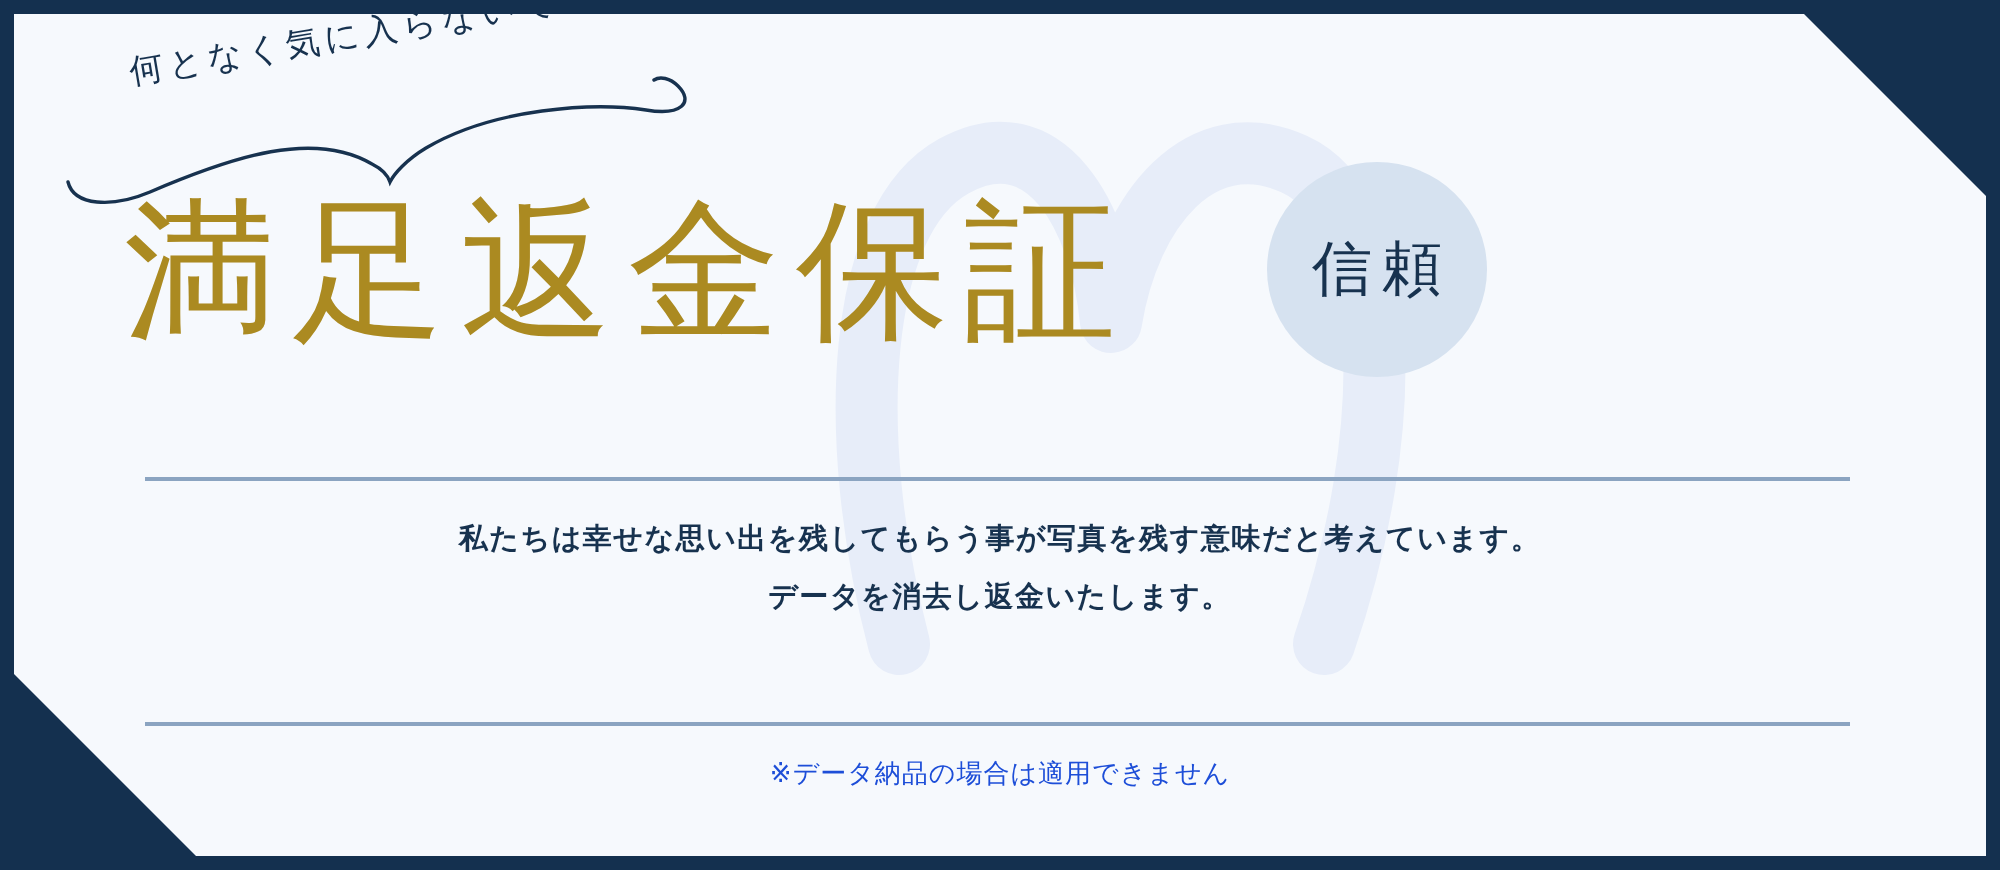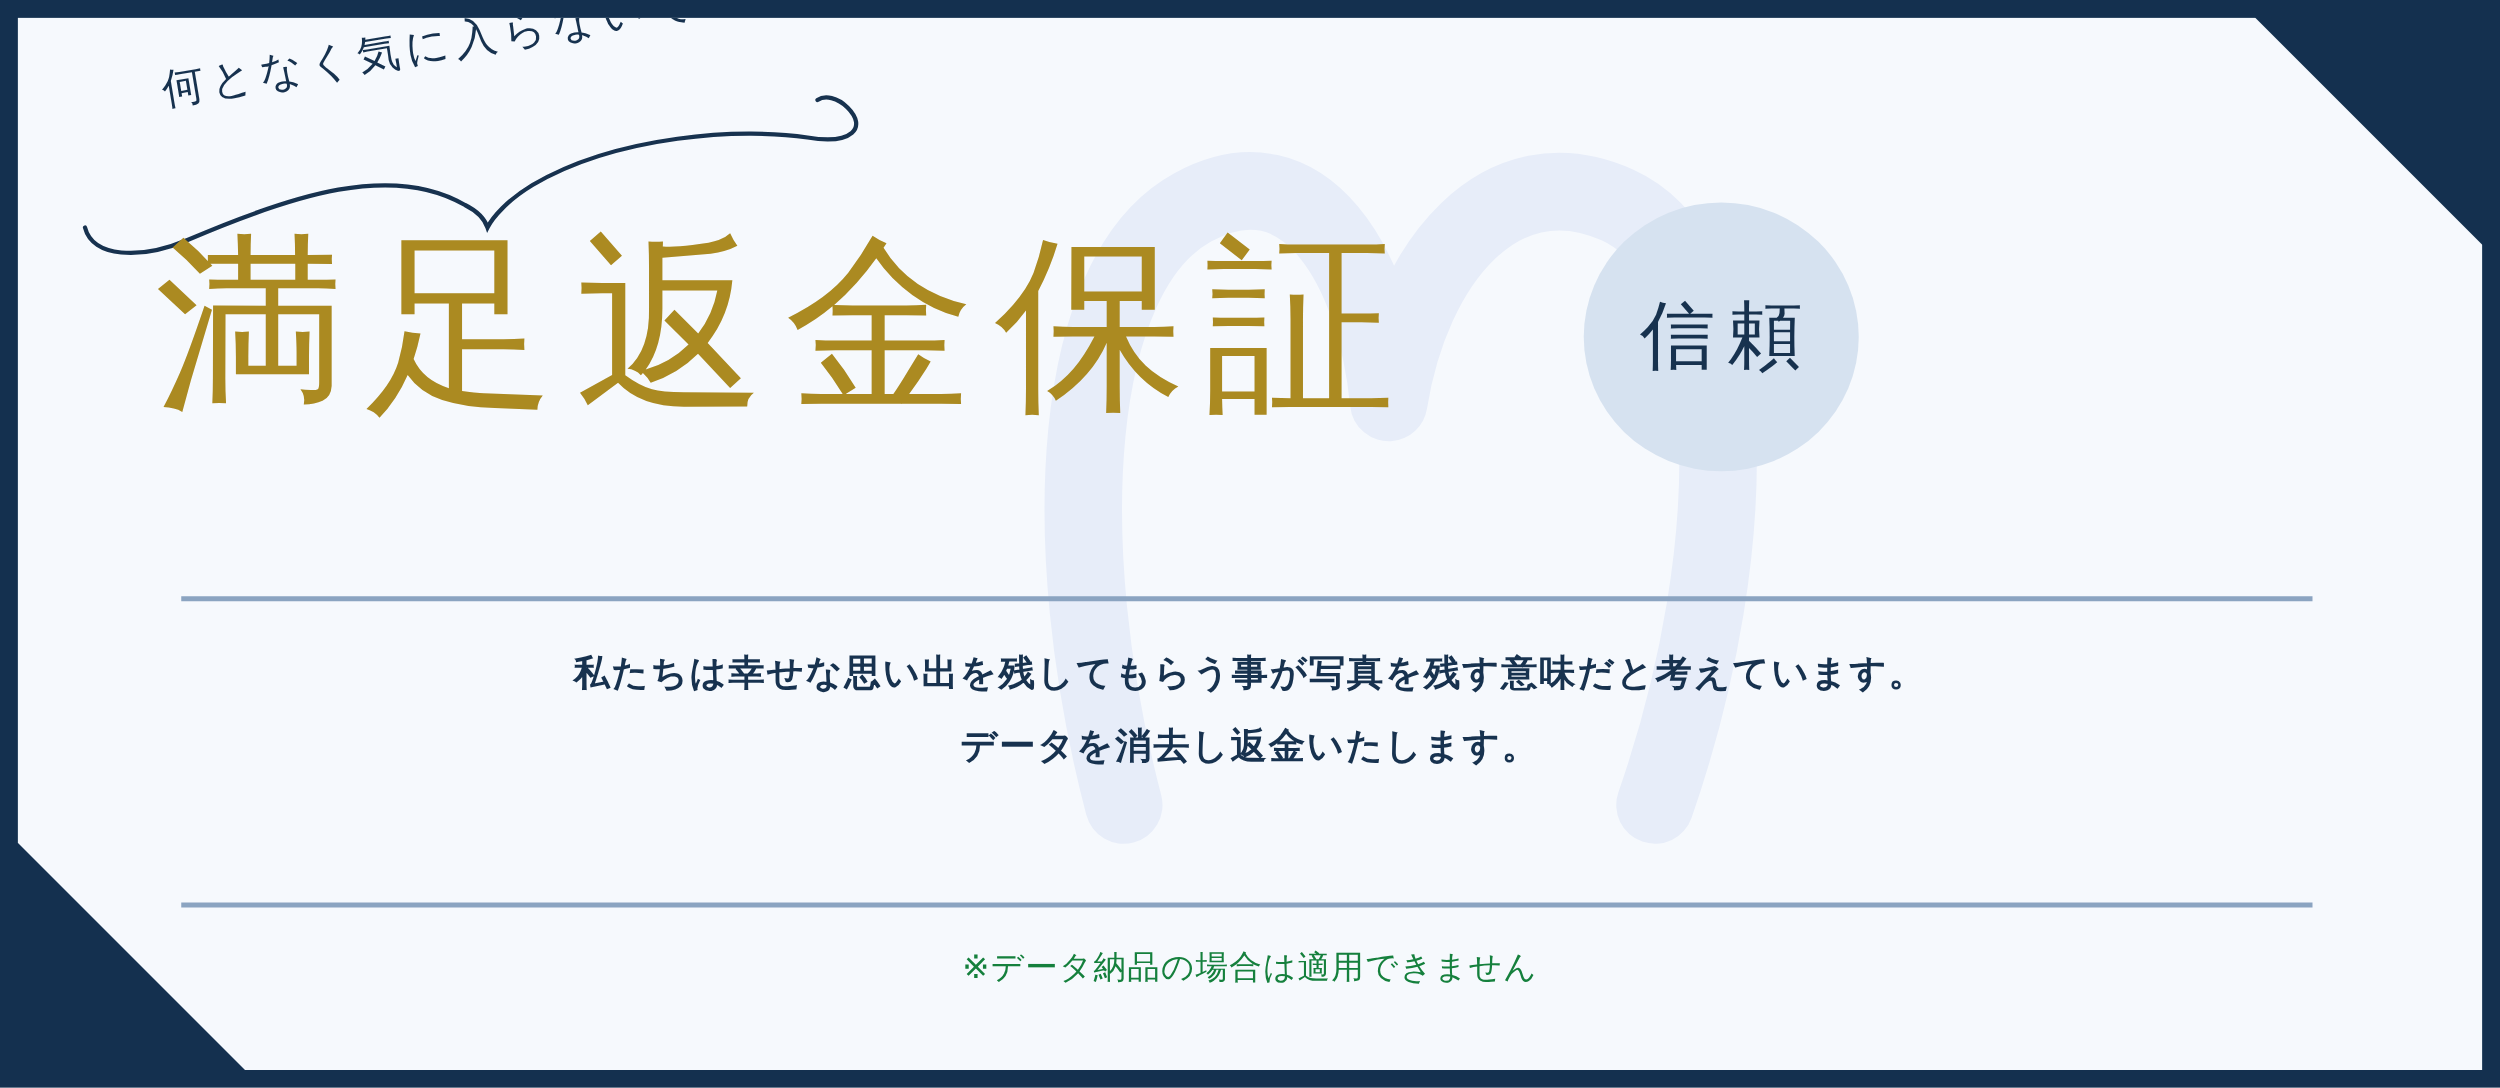--- a/index.html
+++ b/index.html
@@ -55,21 +55,21 @@
 
   
   .headline-row{
     position:absolute;
     left:0;top:168px;
     width:1972px;height:200px;
   }
   .headline{
     position:absolute;
     left:110px;top:0;
-    font-family:Liberation Mono, monospace;
+    font-family:Liberation Serif, serif;
     font-size:152px;
     line-height:180px;
     letter-spacing:16px;
     color:#ab8a21;
     white-space:nowrap;
     font-weight:400;
   }
 
   
   .badges{
@@ -127,21 +127,21 @@
 
   
   .footnote{
     position:absolute;
     left:0;top:742px;
     width:1972px;
     text-align:center;
     font-family:"DejaVu Sans","Liberation Sans",sans-serif;
     font-size:26px;
     letter-spacing:1px;
-    color:#15803d;
+    color:#1d4ed8;
     white-space:nowrap;
   }
 </style>
 </head>
 <body>
 
 <div id="banner">
   <div id="panel">
 
     <svg class="heart-wm" viewBox="0 0 720 680" xmlns="http://www.w3.org/2000/svg" aria-hidden="true">

